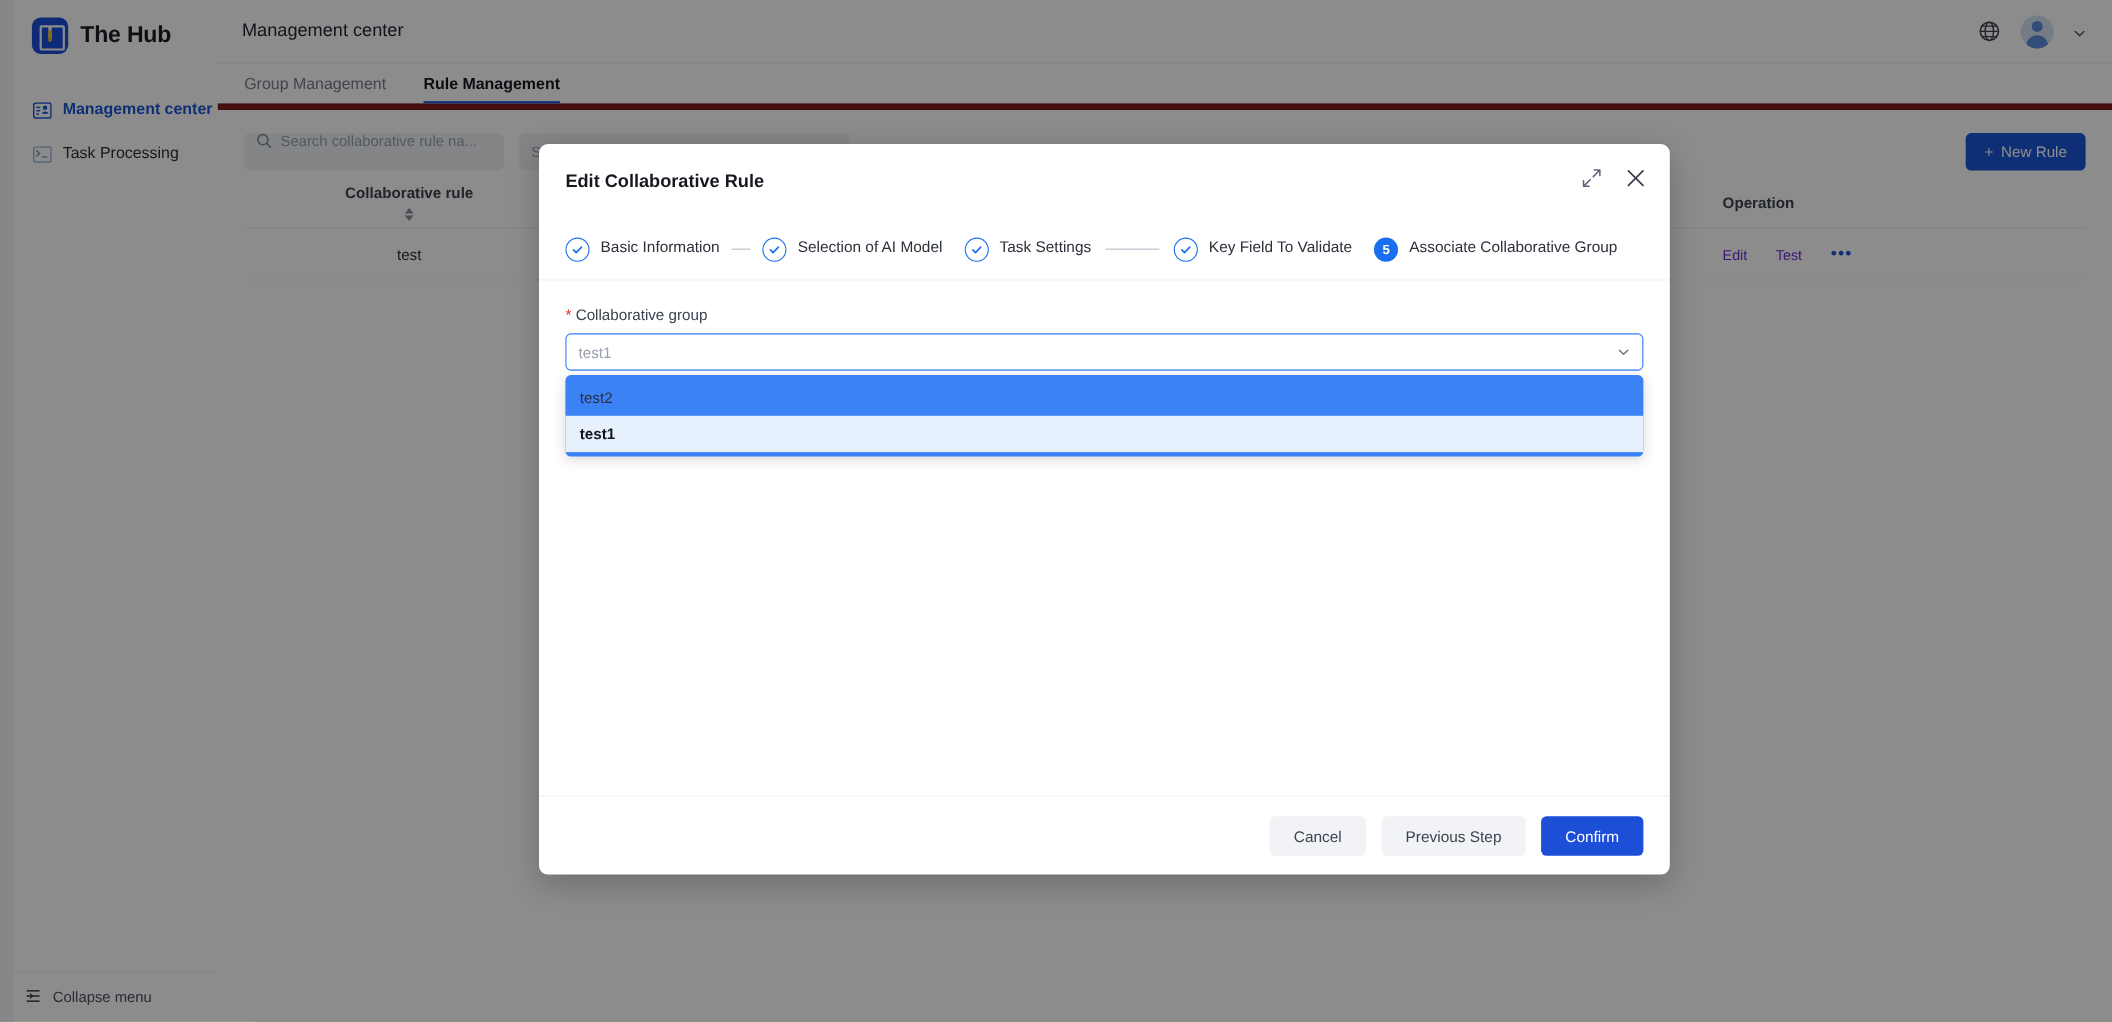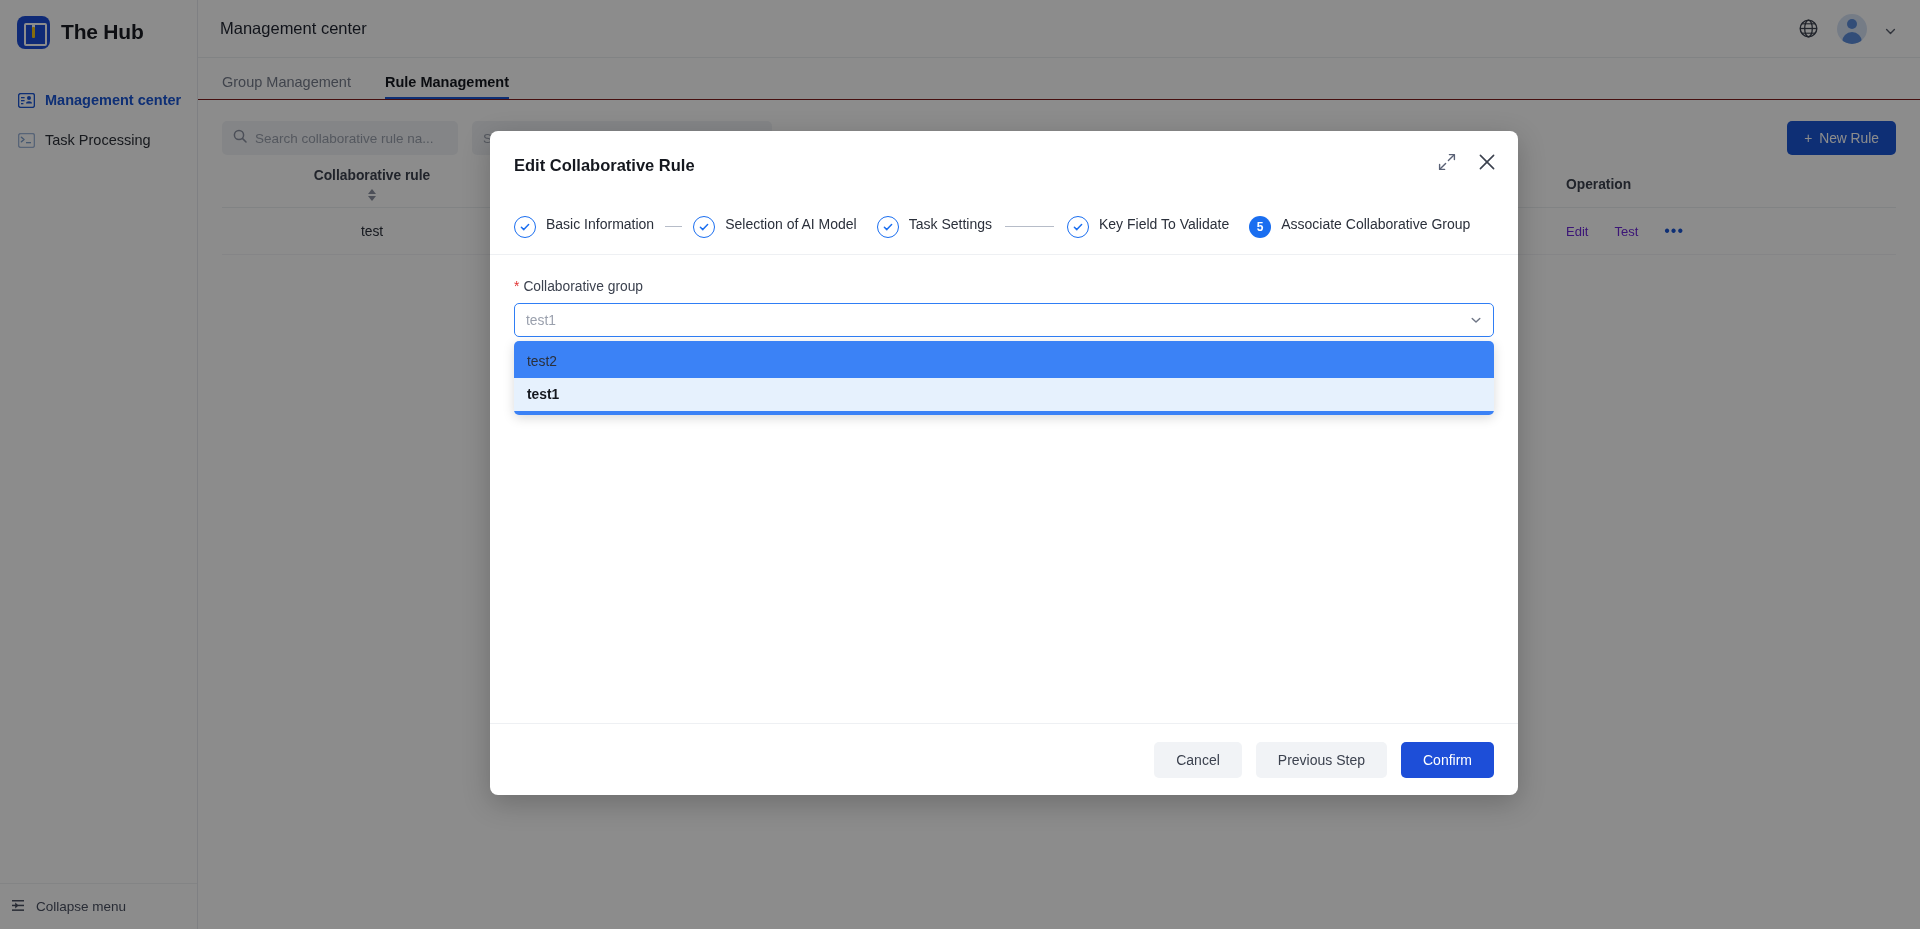--- a/index.html
+++ b/index.html
@@ -6,21 +6,21 @@
   html, body {
     width: 1920px; height: 929px;
     font-family: "Liberation Sans", sans-serif;
     overflow: hidden;
     background: #f5f6f8;
   }
   #app { position: relative; width: 1920px; height: 929px; }
 
   
   .sidebar {
-    position: absolute; left: 0; top: 0;
+    position: absolute; left: 12px; top: 0;
     width: 198px; height: 929px;
     background: #ffffff;
     border-right: 1px solid #e8eaee;
   }
   .brand {
     display: flex; align-items: center; gap: 11px;
     height: 64px; padding-left: 17px;
   }
   .brand-logo {
     width: 33px; height: 33px; border-radius: 8px;
@@ -83,41 +83,41 @@
   .avatar::after {
     content: ""; position: absolute; left: 5px; top: 18px;
     width: 20px; height: 14px; border-radius: 10px 10px 0 0; background: #5b8ddb;
   }
   .chev { width: 11px; height: 11px; cursor: pointer; }
 
   
   .tabs {
     position: absolute; left: 198px; top: 58px; right: 0; height: 42px;
     background: #ffffff; display: flex; align-items: flex-end; gap: 34px;
-    padding-left: 24px; border-bottom: 1px solid #7f1d1d;
+    padding-left: 24px; border-bottom: 6px solid #7f1d1d;
   }
   .tab {
     font-size: 14.5px; color: #767c8b; padding-bottom: 9px;
     cursor: pointer; position: relative;
   }
   .tab.active { color: #15181f; font-weight: bold; }
   .tab.active::after {
     content: ""; position: absolute; left: 0; right: 0; bottom: 0;
     height: 2.5px; background: #1a56d6;
   }
 
   
   .content { position: absolute; left: 198px; top: 100px; right: 0; bottom: 0; background: #ffffff; }
   .toolbar {
     display: flex; align-items: center; gap: 14px;
     padding: 14px 24px 0 24px; height: 62px;
   }
   .search-box {
     width: 236px; height: 34px; background: #f1f3f6; border-radius: 5px;
-    display: flex; align-items: center; gap: 8px; padding: 0 11px;
+    display: flex; gap: 8px; padding: 0 11px;
   }
   .search-box .ph { font-size: 13.5px; color: #9aa0ad; white-space: nowrap; overflow: hidden; }
   .date-box {
     width: 300px; height: 34px; background: #f1f3f6; border-radius: 5px;
     display: flex; align-items: center; padding: 0 11px; gap: 6px;
   }
   .date-box .dt { font-size: 13.5px; color: #9aa0ad; }
   .date-sep { font-size: 13.5px; color: #b3b8c4; margin: 0 6px; }
   .cal-icon { margin-left: auto; width: 14px; height: 14px; }
   .new-rule-btn {

